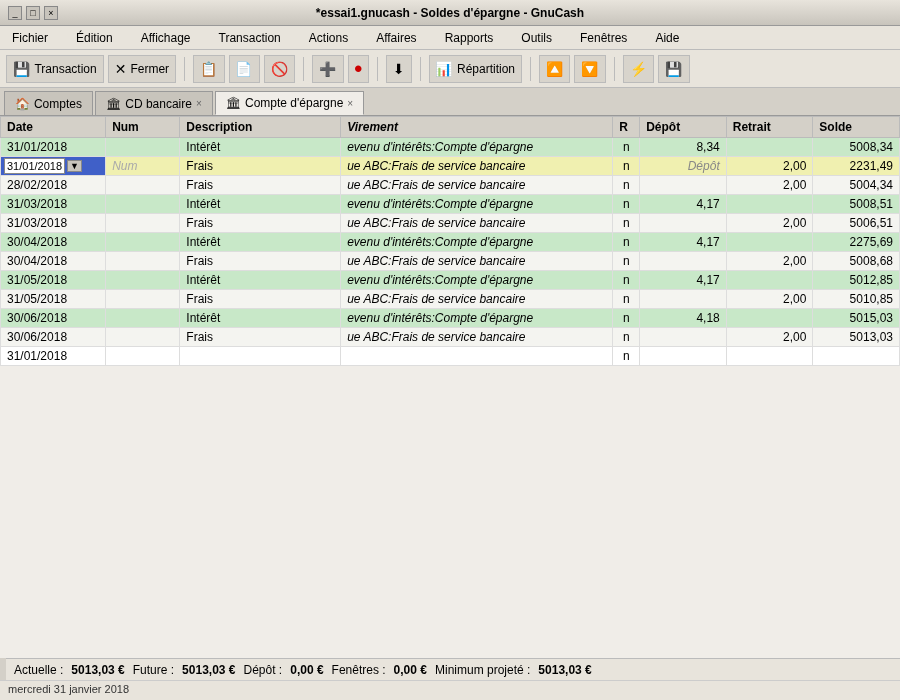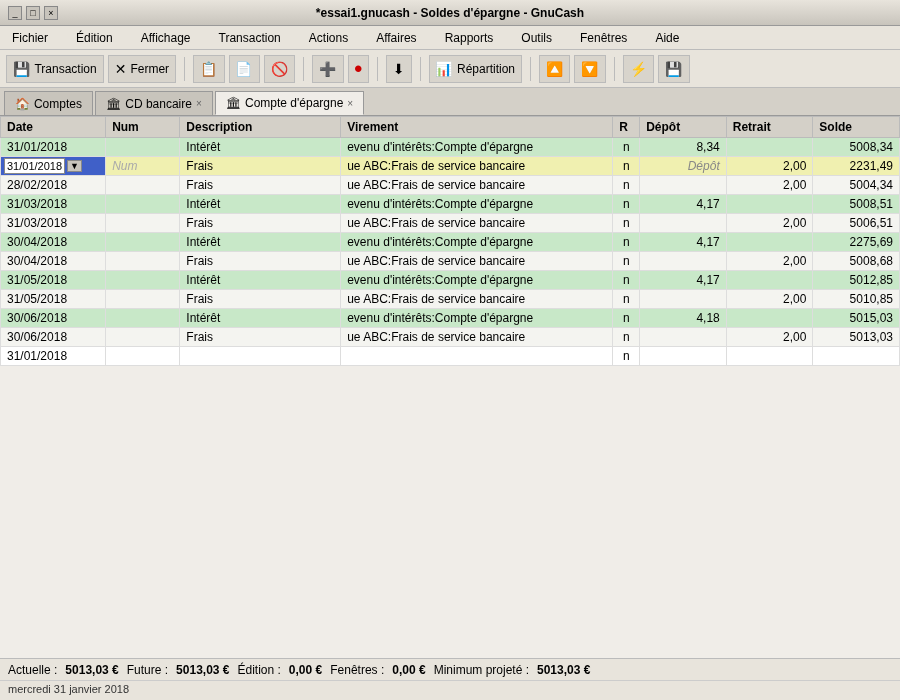--- a/index.html
+++ b/index.html
@@ -151,35 +151,36 @@
     }
     #register-table tbody td {
       border: 1px solid #ddd;
       padding: 2px 6px;
       white-space: nowrap;
       overflow: hidden;
     }
     .col-date { width: 80px; }
     .col-num { width: 60px; }
     .col-desc { width: 130px; }
-    .col-virement { width: 220px; }
+    .col-virement { width: 220px; font-style: italic; }
     .col-r { width: 20px; text-align: center; }
     .col-depot { width: 70px; text-align: right; }
     .col-retrait { width: 70px; text-align: right; }
     .col-solde { width: 70px; text-align: right; }
     
     #status-bar {
       background: #e8e4dc;
       border-top: 1px solid #bbb;
       padding: 3px 8px;
       font-size: 12px;
       display: flex;
       align-items: center;
       gap: 8px;
       height: 22px;
+      margin-left: 6px;
     }
     #bottom-date {
       background: #e8e4dc;
       border-top: 1px solid #ccc;
       padding: 2px 8px;
       font-size: 11px;
       color: #333;
       height: 20px;
     }
     
@@ -427,21 +428,21 @@
         </tbody>
     </table>
   </div>
 </div>
 
 <div id="status-bar">
   <span>Actuelle :</span>
   <strong>5013,03 €</strong>
   <span>Future :</span>
   <strong>5013,03 €</strong>
-  <span>Édition :</span>
+  <span>Dépôt :</span>
   <strong>0,00 €</strong>
   <span>Fenêtres :</span>
   <strong>0,00 €</strong>
   <span>Minimum projeté :</span>
   <strong>5013,03 €</strong>
 </div>
 
 <div id="bottom-date">
   <span>mercredi 31 janvier 2018</span>
 </div>

